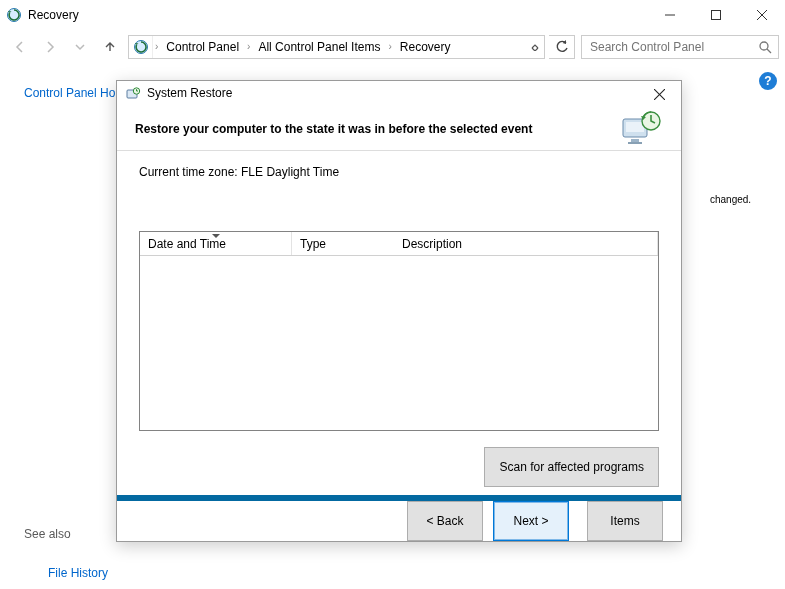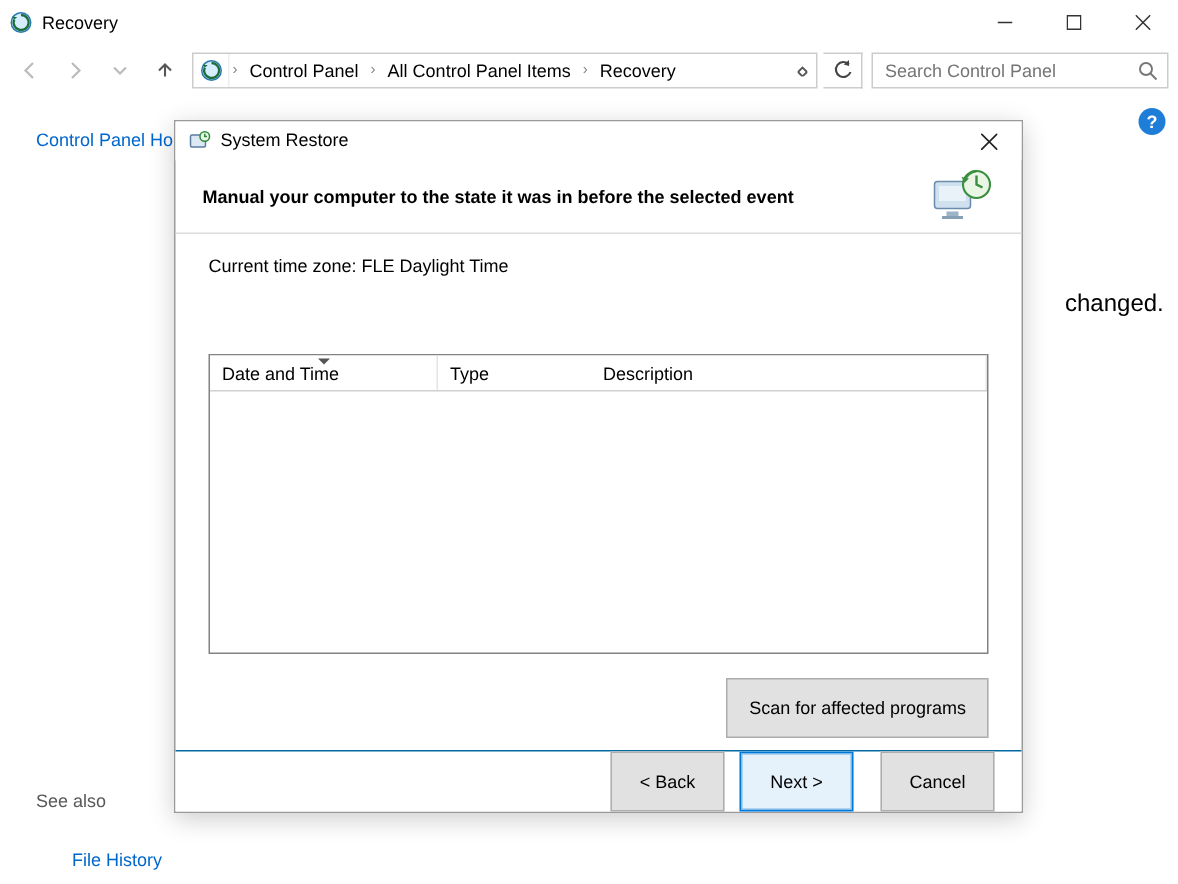--- a/index.html
+++ b/index.html
@@ -22,21 +22,21 @@
   .crumb-sep { color:#888; padding:0 2px; font-size:10px; }
   .addr-right { margin-left:auto; display:flex; align-items:center; }
   .addr-drop { width:18px; height:22px; display:flex; align-items:center; justify-content:center; color:#555; }
   .refresh-btn { width:26px; height:24px; border:1px solid #ccc; border-left:none; display:flex; align-items:center; justify-content:center; }
   .searchbox { width:198px; height:24px; border:1px solid #ccc; display:flex; align-items:center; padding:0 6px; margin-left:4px; justify-content:space-between; }
   .searchbox input { border:none; outline:none; width:160px; font-size:12px; color:#888; background:transparent; }
   .search-icon { color:#777; }
 
   .content-bg { position:absolute; left:0; right:0; top:62px; bottom:0; background:#fff; }
   .left-link { position:absolute; left:24px; top:86px; color:#0066cc; font-size:12px; }
-  .body-text-frag { position:absolute; left:710px; top:194px; color:#000; font-size:16px; }
+  .body-text-frag { position:absolute; left:710px; top:194px; color:#000; font-size:10px; }
   .help-badge { position:absolute; right:8px; top:72px; width:18px; height:18px; border-radius:50%; background:#1e7dd6; color:#fff; font-size:12px; font-weight:bold; display:flex; align-items:center; justify-content:center; }
   .see-also { position:absolute; left:24px; bottom:48px; color:#595959; font-size:12px; }
   .file-history { position:absolute; left:24px; bottom:9px; color:#0066cc; font-size:12px;margin-left:24px; }
 
   
   .dialog { position:absolute; left:116px; top:80px; width:566px; height:462px; background:#fff; border:1px solid #9a9a9a; box-shadow:0 4px 16px rgba(0,0,0,.2); display:flex; flex-direction:column; }
   .dlg-titlebar { height:30px; display:flex; align-items:center; justify-content:space-between; padding:0 2px 0 8px; background:#fff; }
   .dlg-t-left { display:flex; gap:6px; }
   .dlg-close { width:40px; height:26px; display:flex; align-items:center; justify-content:center; color:#333; }
   .dlg-head { height:60px; display:flex; align-items:center; justify-content:space-between; padding:0 18px; }
@@ -54,21 +54,21 @@
   .col-desc { flex:1; }
   .col-type { width:102px; border-right:none; }
   .grid-rows { flex:1; overflow:hidden; }
   .gr { display:flex; height:17px; font-size:12px; border-bottom:1px solid #f0f0f0; }
   .gr.sel { background:#0078d7; color:#fff; border-bottom:1px solid #0078d7; }
   .gc { padding:0 8px; display:flex; align-items:center; overflow:hidden; white-space:nowrap; }
 
   .scan-row { display:flex; justify-content:flex-end; margin-top:16px; }
   .btn { height:40px; padding:0 14px; border:1px solid #adadad; background:#e1e1e1; font-size:12px; display:flex; align-items:center; justify-content:center; min-width:76px; cursor:default; }
   .btn.default { border:1px solid #0078d7; box-shadow:inset 0 0 0 1px #7eb8e8; background:#e5f1fb; }
-  .dlg-footer { height:48px; border-top:1px solid #0369a1; display:flex; align-items:center; justify-content:flex-end; gap:10px; padding:0 18px; background:#fff; }
+  .dlg-footer { height:48px; border-top:6px solid #0369a1; display:flex; align-items:center; justify-content:flex-end; gap:10px; padding:0 18px; background:#fff; }
 
   svg { display:block; }
 </style>
 </head>
 <body>
 
 <div class="titlebar">
   <div class="titlebar-left">
     <span class="tb-icon">
       <svg viewBox="0 0 16 16" width="16" height="16">
@@ -183,21 +183,21 @@
     </div>
     <div class="dlg-close">
       <svg width="11" height="11">
           <line x1="0" y1="0" x2="11" y2="11" stroke="#222" stroke-width="1.1"></line>
           <line x1="11" y1="0" x2="0" y2="11" stroke="#222" stroke-width="1.1"></line>
         </svg>
     </div>
   </div>
 
   <div class="dlg-head">
-    <div class="dlg-head-text">Manual your computer to the state it was in before the selected event</div>
+    <div class="dlg-head-text">Restore your computer to the state it was in before the selected event</div>
     <div class="dlg-head-ico">
       <svg width="44" height="40" viewBox="0 0 44 40">
         <rect x="4" y="10" width="24" height="18" rx="2" fill="#cfe0ee" stroke="#6b8bab"></rect>
         <rect x="7" y="13" width="18" height="10" fill="#eaf2f9"></rect>
         <rect x="12" y="30" width="8" height="3" fill="#9db4c8"></rect>
         <rect x="9" y="33" width="14" height="2" fill="#88a0b4"></rect>
         <circle cx="32" cy="12" r="9" fill="#e9f6e4" stroke="#3a8f3f" stroke-width="1.4"></circle>
         <path d="M32 6 L32 12 L36 14" fill="none" stroke="#3a8f3f" stroke-width="1.6"></path>
         <path d="M24 10 A9 9 0 0 1 32 3" fill="none" stroke="#3a8f3f" stroke-width="1.6"></path>
         <path d="M22 7 L24 11 L27 8 Z" fill="#3a8f3f"></path>
@@ -218,15 +218,15 @@
     </div>
 
     <div class="scan-row">
       <div class="btn" style="min-width:150px;">Scan for affected programs</div>
     </div>
   </div>
 
   <div class="dlg-footer">
     <div class="btn">&lt; Back</div>
     <div class="btn default">Next &gt;</div>
-    <div class="btn" style="margin-left:8px;">Cancel</div>
+    <div class="btn" style="margin-left:8px;">Items</div>
   </div>
 </div>
 
 </body></html>

